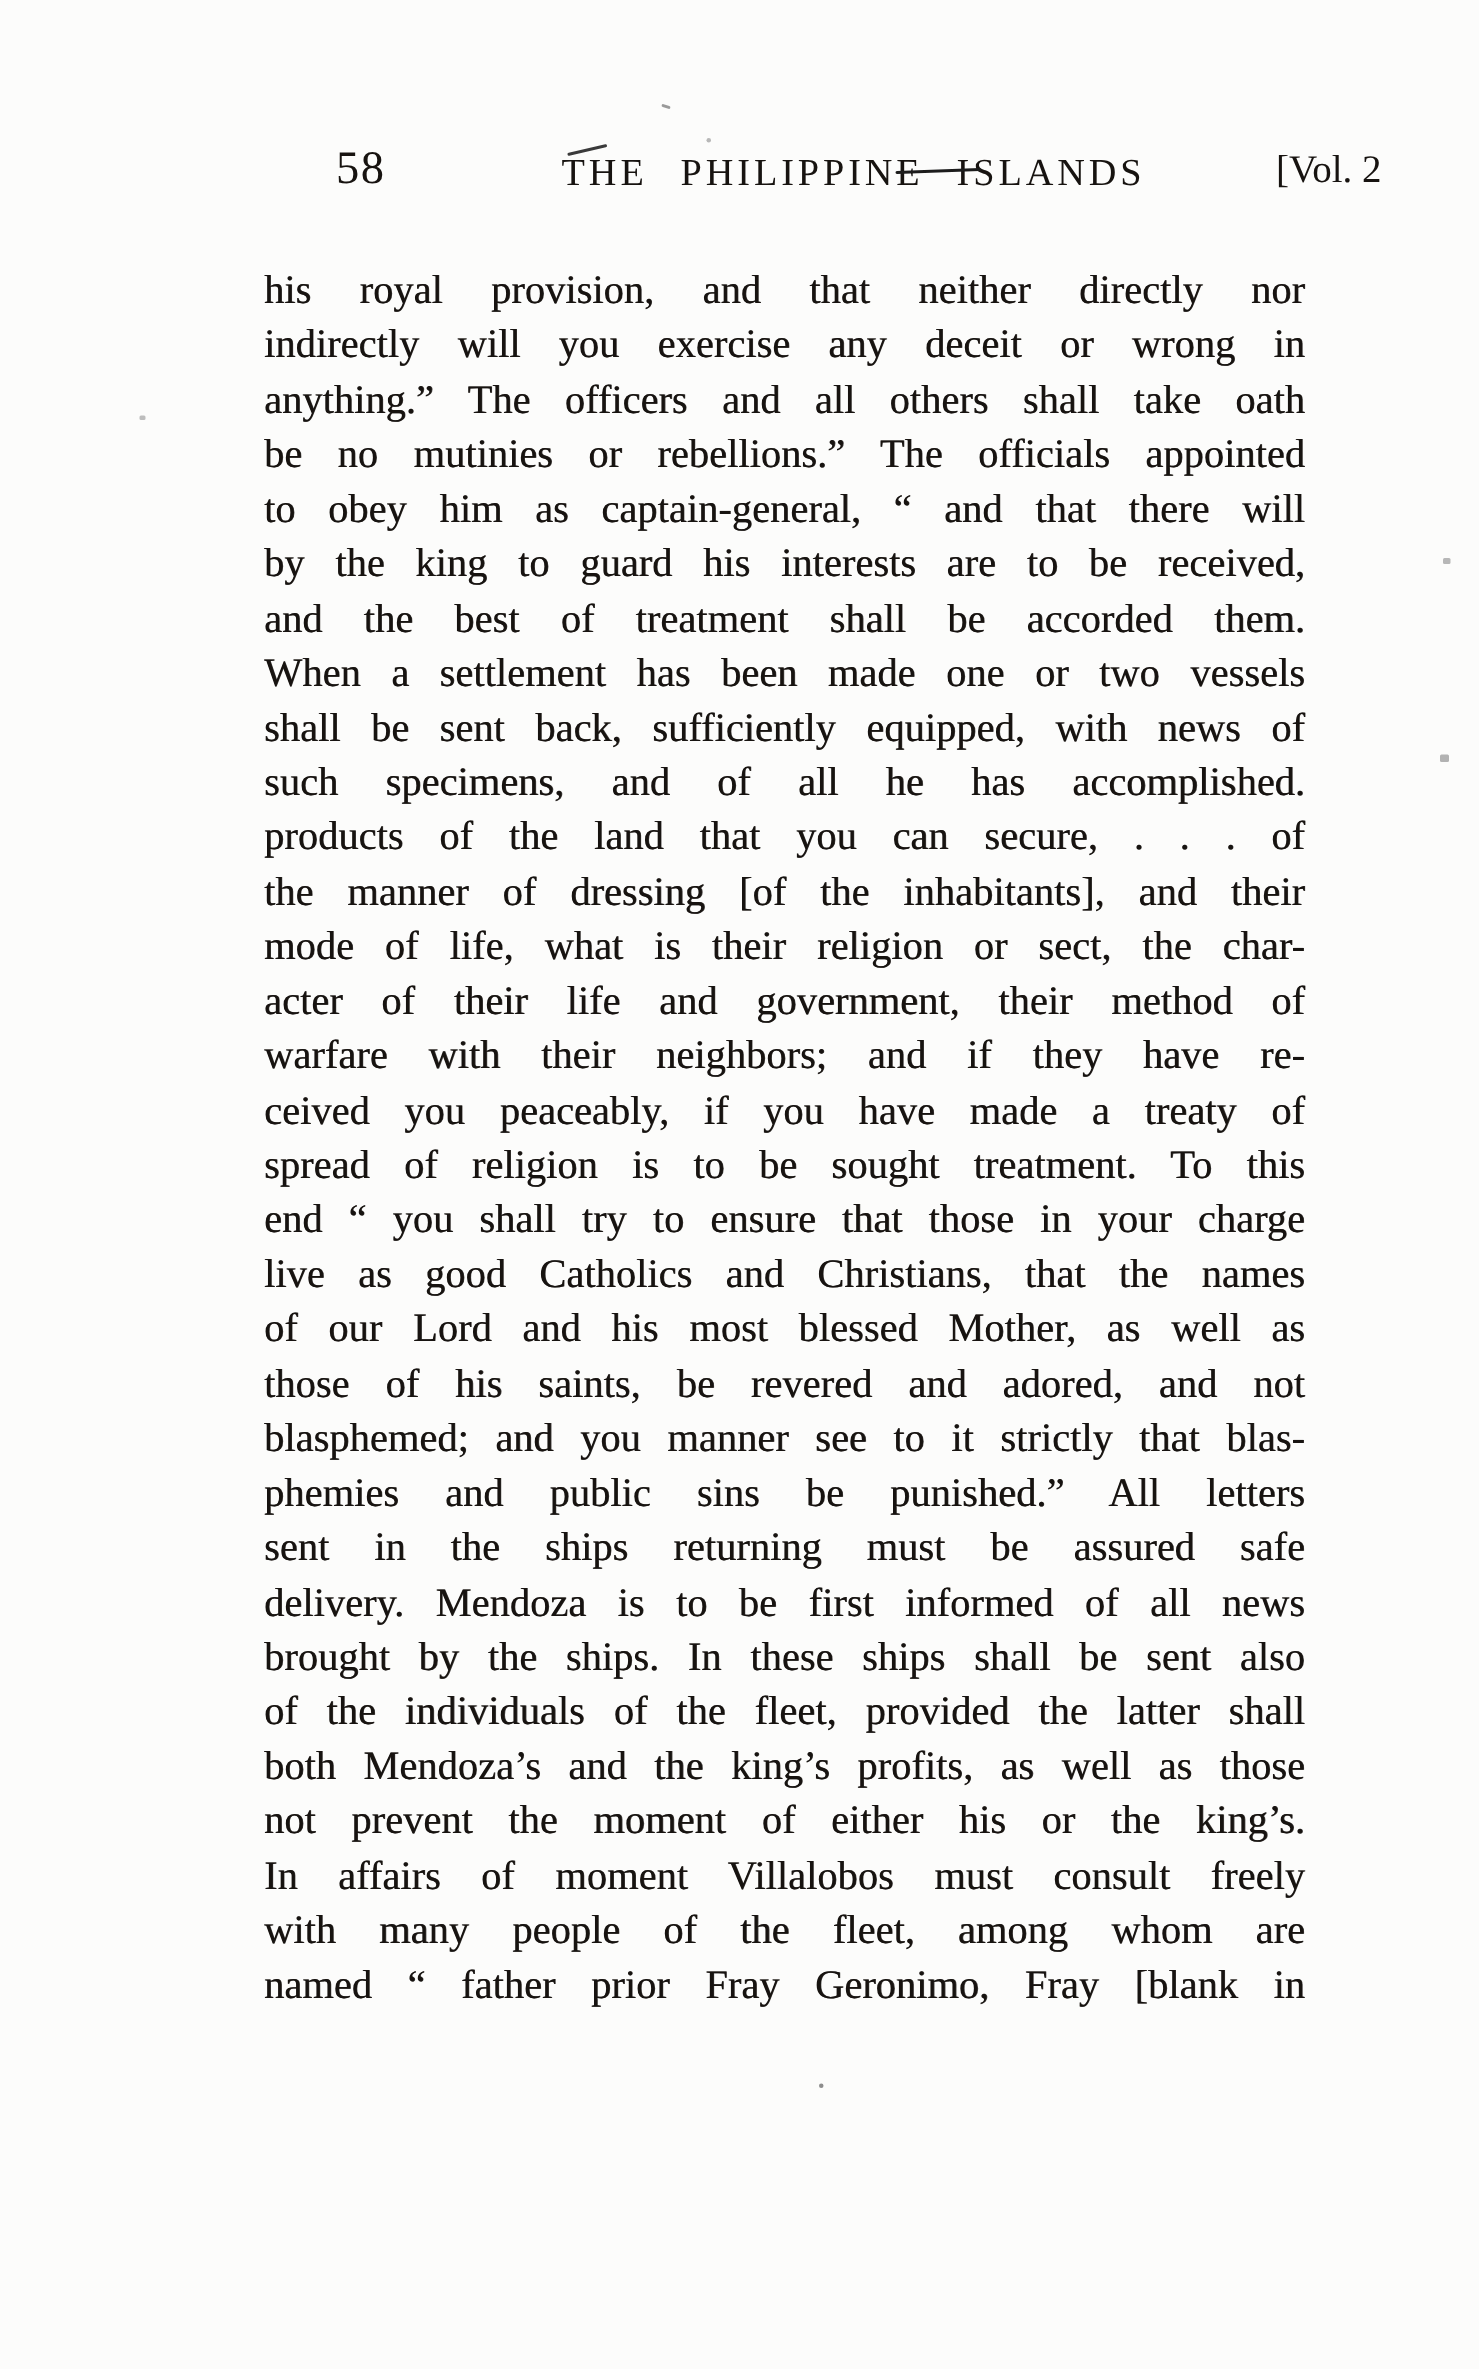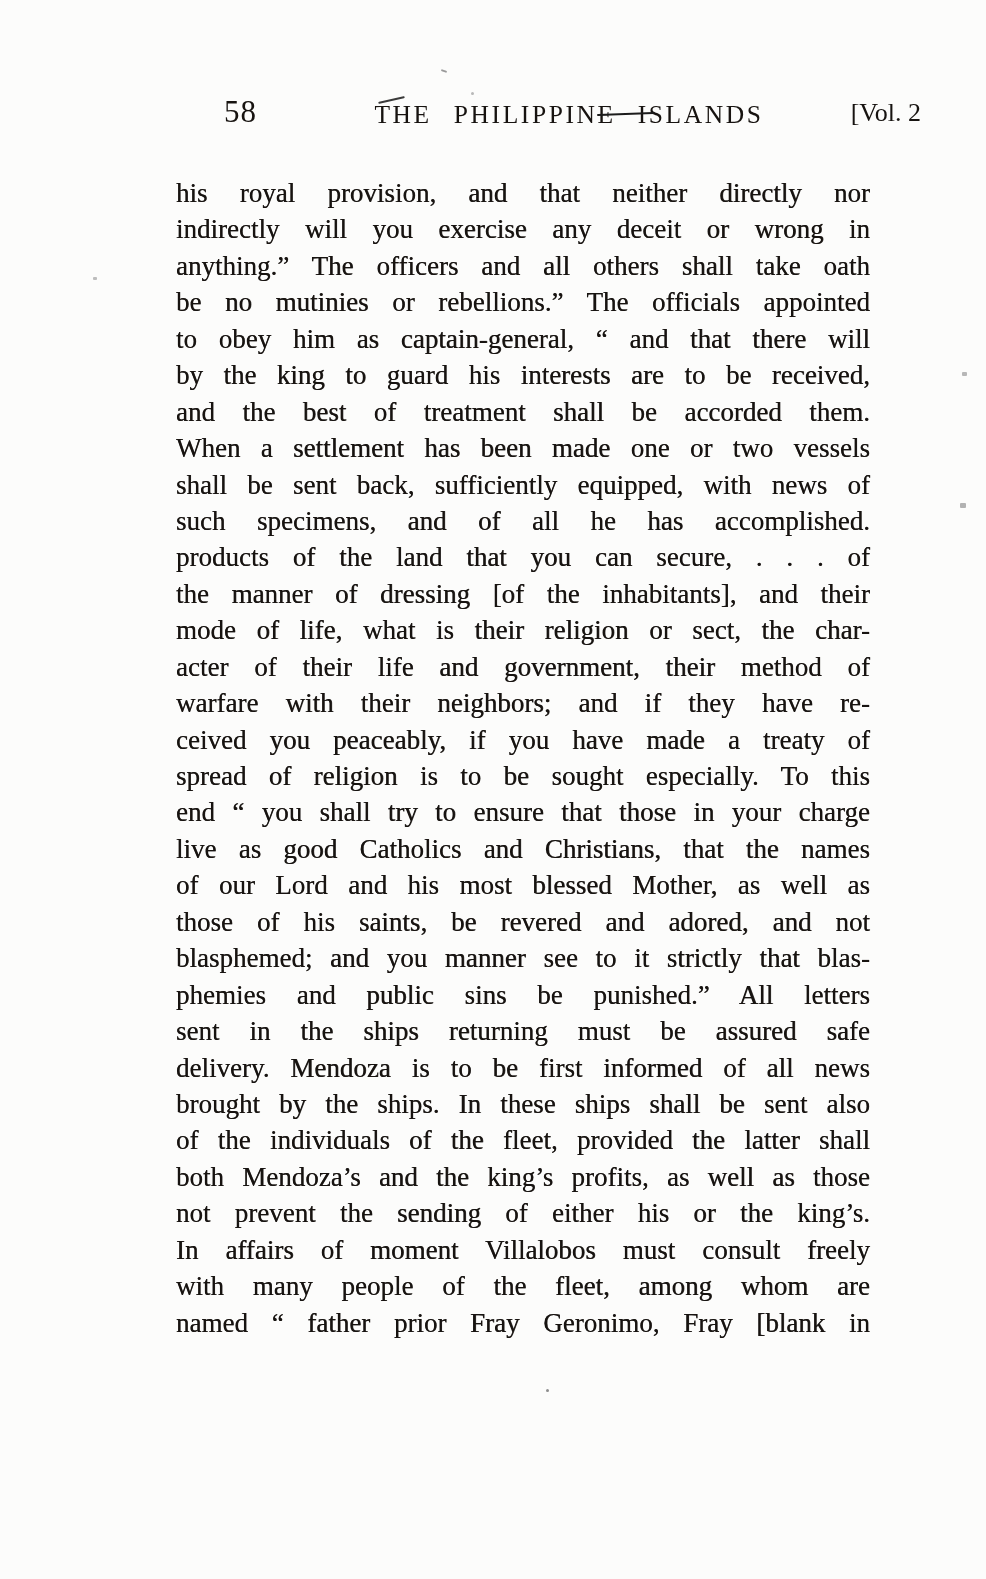--- a/index.html
+++ b/index.html
@@ -105,33 +105,33 @@
       <div class="text-line">and the best of treatment shall be accorded them.</div>
       <div class="text-line">When a settlement has been made one or two vessels</div>
       <div class="text-line">shall be sent back, sufficiently equipped, with news of</div>
       <div class="text-line">such specimens, and of all he has accomplished.</div>
       <div class="text-line">products of the land that you can secure, . . . of</div>
       <div class="text-line">the manner of dressing [of the inhabitants], and their</div>
       <div class="text-line">mode of life, what is their religion or sect, the char-</div>
       <div class="text-line">acter of their life and government, their method of</div>
       <div class="text-line">warfare with their neighbors; and if they have re-</div>
       <div class="text-line">ceived you peaceably, if you have made a treaty of</div>
-      <div class="text-line">spread of religion is to be sought especially.  To this</div>
+      <div class="text-line">spread of religion is to be sought treatment.  To this</div>
       <div class="text-line">end “ you shall try to ensure that those in your charge</div>
       <div class="text-line">live as good Catholics and Christians, that the names</div>
       <div class="text-line">of our Lord and his most blessed Mother, as well as</div>
       <div class="text-line">those of his saints, be revered and adored, and not</div>
       <div class="text-line">blasphemed; and you manner see to it strictly that blas-</div>
       <div class="text-line">phemies and public sins be punished.”  All letters</div>
       <div class="text-line">sent in the ships returning must be assured safe</div>
       <div class="text-line">delivery.  Mendoza is to be first informed of all news</div>
       <div class="text-line">brought by the ships.  In these ships shall be sent also</div>
       <div class="text-line">of the individuals of the fleet, provided the latter shall</div>
       <div class="text-line">both Mendoza’s and the king’s profits, as well as those</div>
-      <div class="text-line">not prevent the sending of either his or the king’s.</div>
+      <div class="text-line">not prevent the moment of either his or the king’s.</div>
       <div class="text-line">In affairs of moment Villalobos must consult freely</div>
       <div class="text-line">with many people of the fleet, among whom are</div>
       <div class="text-line">named “ father prior Fray Geronimo, Fray [blank in</div>
     </div>
 
   <div class="artifact a-over-the"></div>
   <div class="artifact a-title-strike"></div>
   <div class="artifact a-top-speck-1"></div>
   <div class="artifact a-top-speck-2"></div>
   <div class="artifact a-left-speck"></div>

